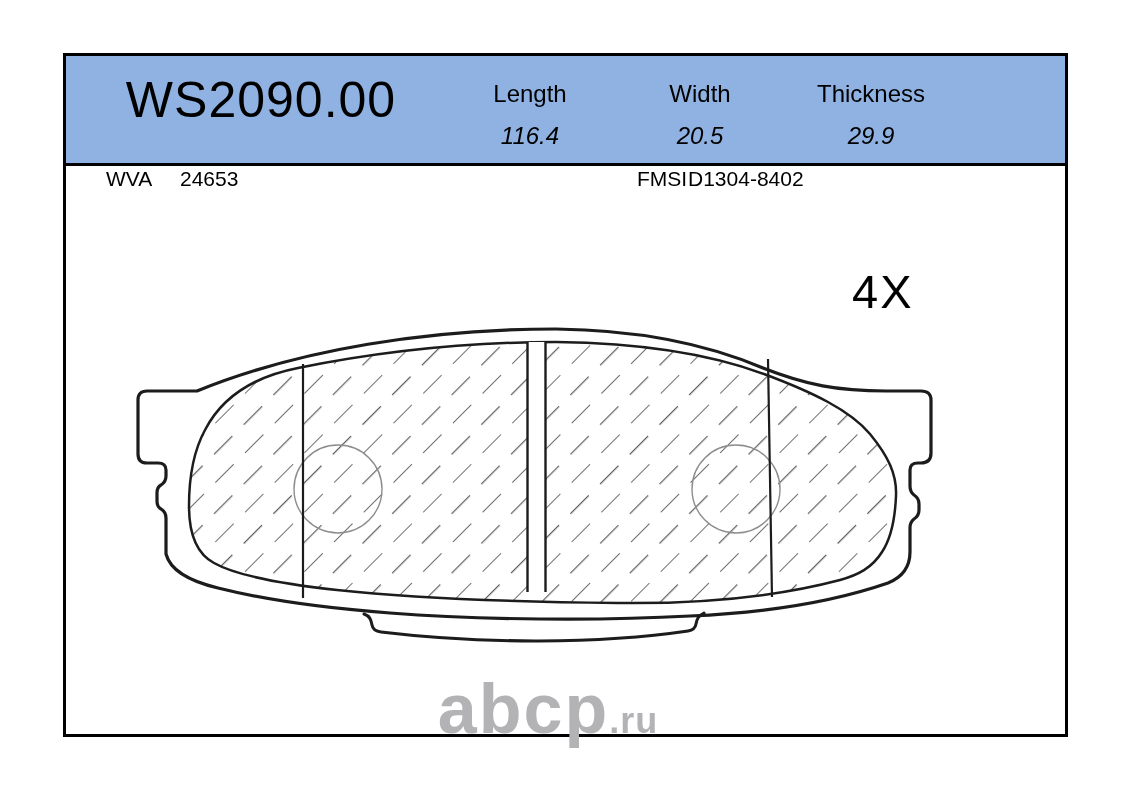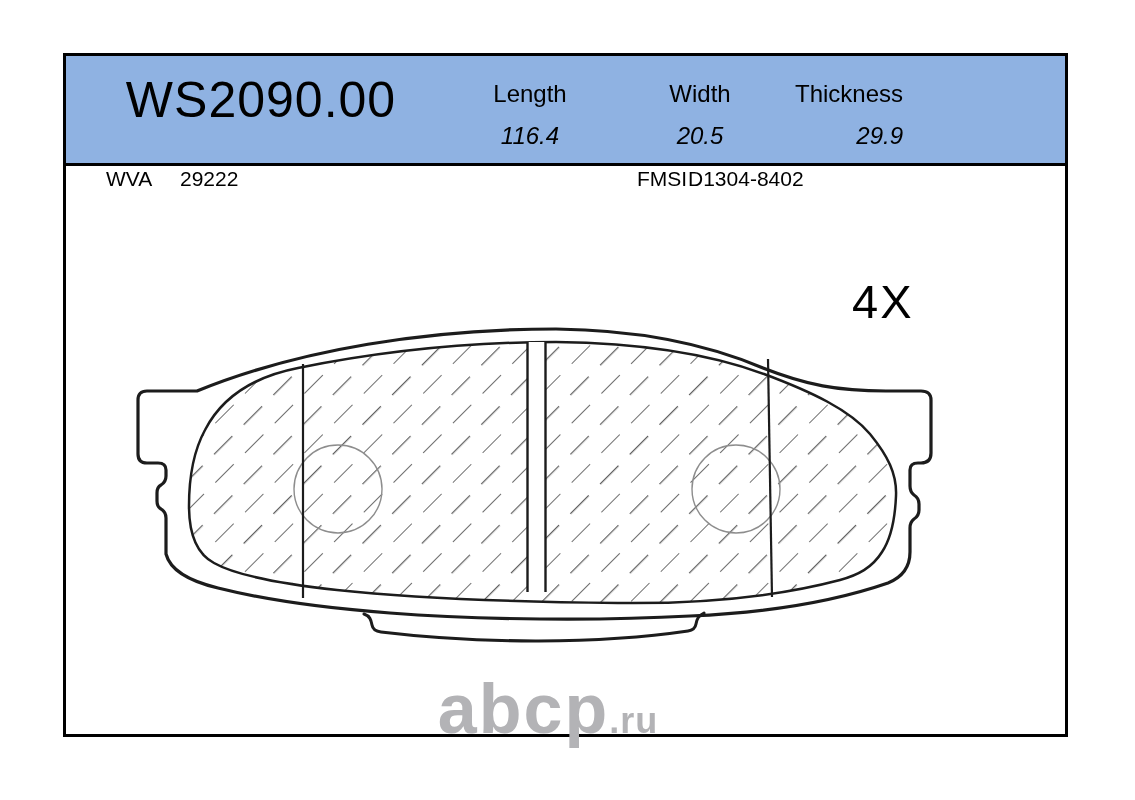--- a/index.html
+++ b/index.html
@@ -10,25 +10,25 @@
   .blue-header{position:absolute;left:0;top:0;right:0;height:107px;
                border-bottom:3px solid #000;}
   .part-number{position:absolute;left:0;top:0;width:390px;height:87px;
                display:flex;align-items:center;justify-content:center;
                font-size:50px;letter-spacing:1px;}
   .spec-col{position:absolute;top:0;transform:translateX(-50%);text-align:center;}
   .spec-col .lbl{margin-top:24px;font-size:24px;}
   .spec-col .val{margin-top:14px;font-size:24px;font-style:italic;}
   .col-length{left:464px;}
   .col-width{left:634px;}
-  .col-thickness{left:783px;text-align:right;}
+  .col-thickness{left:805px;}
   .subrow span{position:absolute;top:111px;font-size:21px;white-space:nowrap;}
   .wva-l{left:24px;margin-left:16px;} .wva-v{left:114px;} .fmsi-l{left:571px;} .fmsi-v{left:622px;}
   .draw-svg{position:absolute;left:0;top:0;}
-  .qty{position:absolute;left:786px;top:218px;font-size:47px;letter-spacing:2px;}
+  .qty{position:absolute;left:786px;top:208px;font-size:47px;letter-spacing:2px;}
   .watermark{position:absolute;left:482px;top:618px;transform:translateX(-50%);
              white-space:nowrap;font-weight:bold;line-height:1;}
   .wm-name{font-size:70px;letter-spacing:2px;}
   .wm-tld{font-size:36px;letter-spacing:1px;}
 </style>
 </head>
 <body>
 
 <div class="page">
   <div class="frame">
@@ -44,21 +44,21 @@
         <div class="val">20.5</div>
       </div>
       <div class="spec-col col-thickness">
         <div class="lbl">Thickness</div>
         <div class="val">29.9</div>
       </div>
     </div>
 
     <div class="subrow">
       <span class="wva-l">WVA</span>
-      <span class="wva-v">29222</span>
+      <span class="wva-v">24653</span>
       <span class="fmsi-l">FMSI</span>
       <span class="fmsi-v">D1304-8402</span>
     </div>
 
     <svg class="draw-svg" width="999" height="678" viewBox="66 56 999 678" xmlns="http://www.w3.org/2000/svg">
       <defs>
         <pattern id="hatch" width="42" height="42" patternUnits="userSpaceOnUse" patternTransform="rotate(-45)">
           <line x1="-2" y1="10.5" x2="44" y2="10.5" stroke="#636363" stroke-width="1.25" stroke-dasharray="26 16"></line>
           <line x1="-2" y1="31.5" x2="44" y2="31.5" stroke="#6e6e6e" stroke-width="1.1" stroke-dasharray="26 16" stroke-dashoffset="19"></line>
         </pattern>

